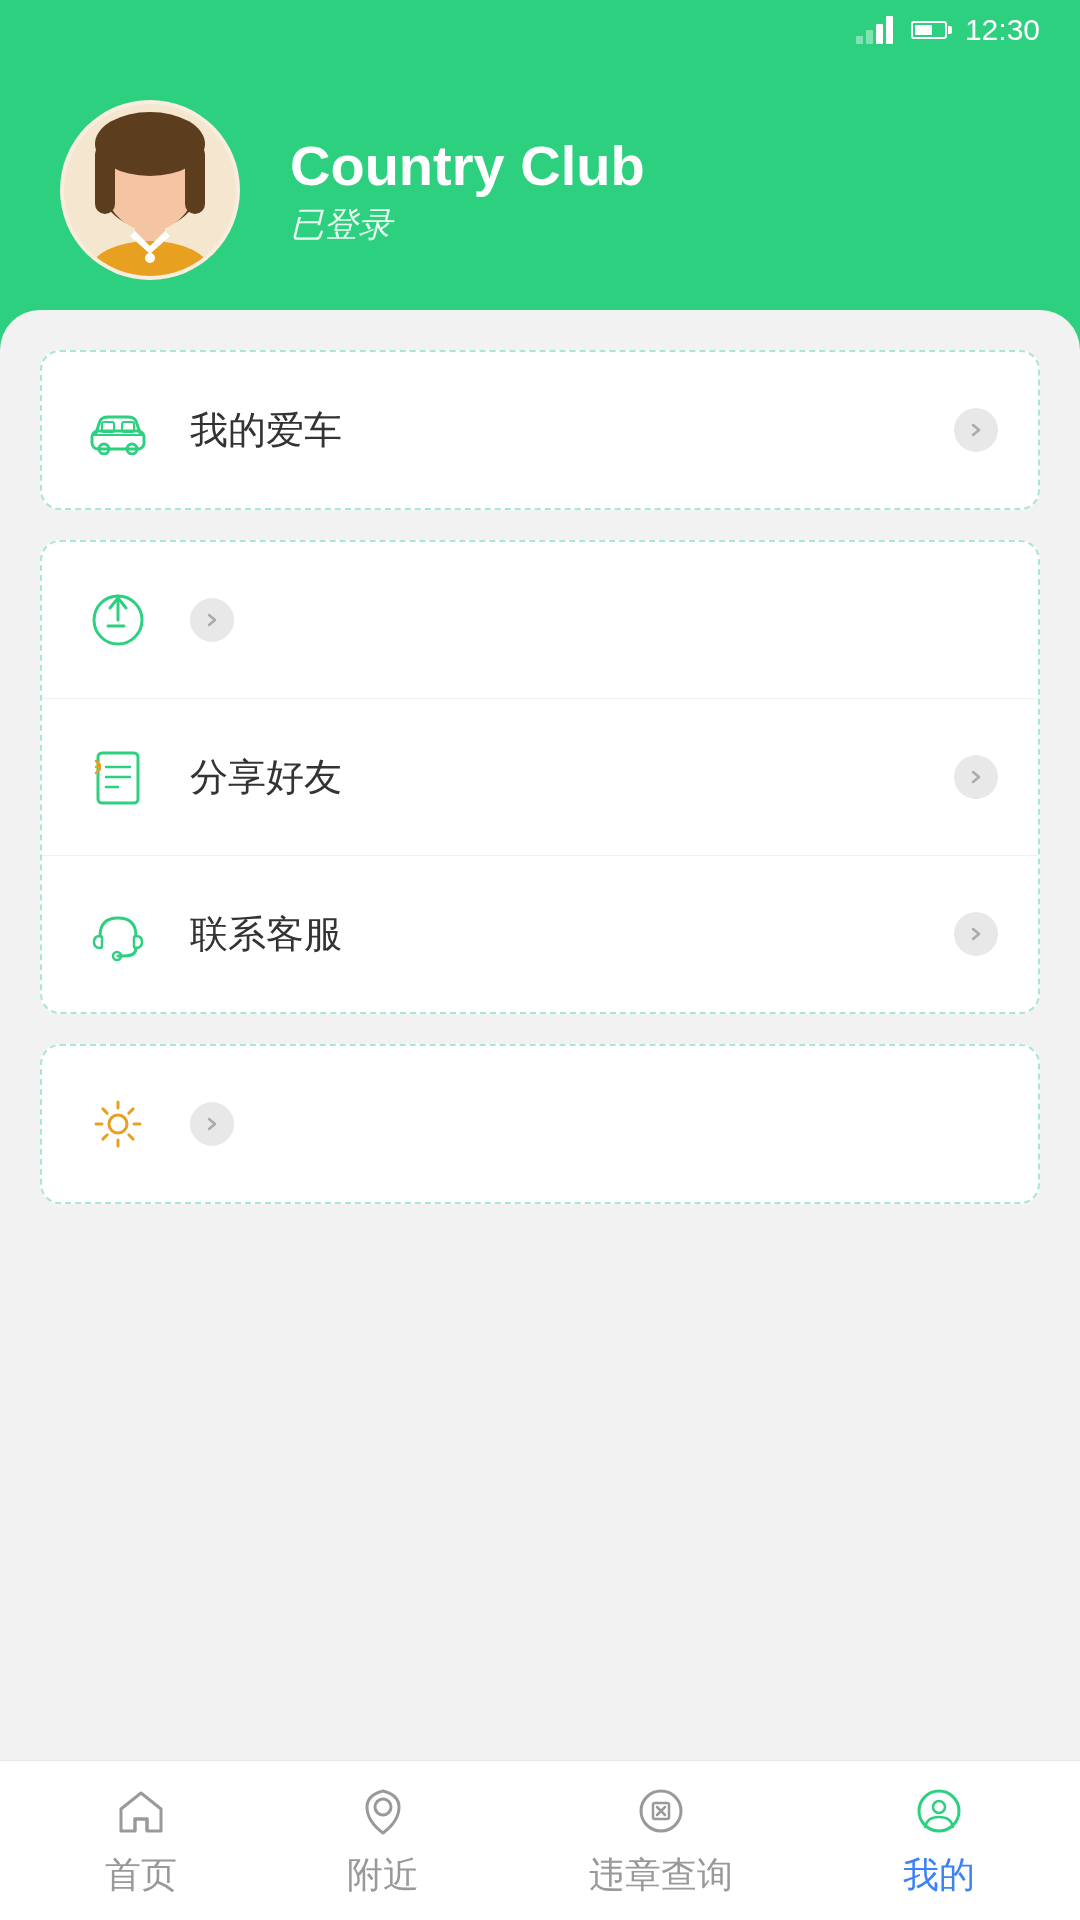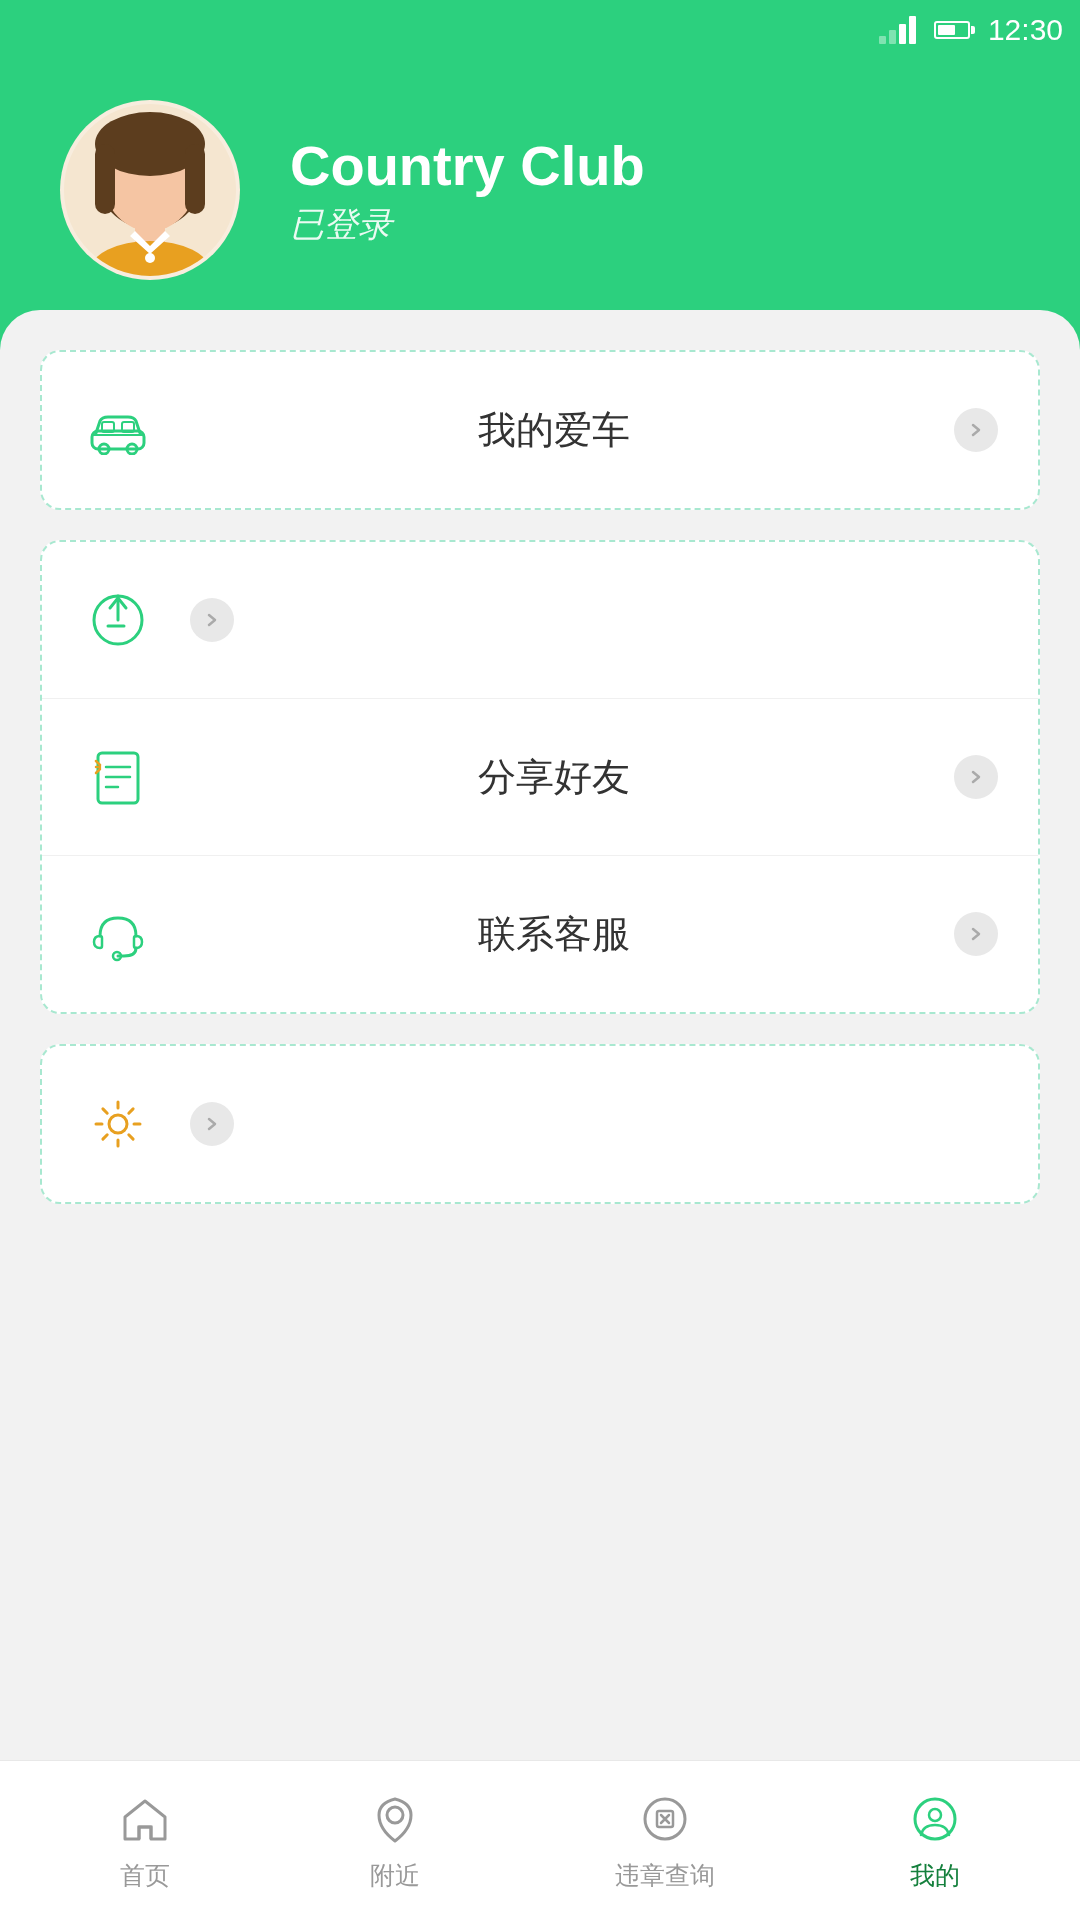--- a/index.html
+++ b/index.html
@@ -18,21 +18,21 @@
     .status-bar {
       position: absolute;
       top: 0;
       left: 0;
       right: 0;
       height: 60px;
       background: #2cd07e;
       display: flex;
       align-items: center;
       justify-content: flex-end;
-      padding: 0 17px;
+      padding: 0 40px;
       z-index: 10;
     }
     .status-bar-right {
       display: flex;
       align-items: center;
       gap: 18px;
     }
     .signal-icon {
       display: flex;
       align-items: flex-end;
@@ -147,21 +147,20 @@
       flex-direction: column;
       gap: 30px;
     }
 
     
     .menu-group {
       background: white;
       border-radius: 20px;
       border: 2px dashed #a8e8d0;
       overflow: hidden;
-      text-align: center;
     }
 
     .menu-item {
       display: flex;
       align-items: center;
       padding: 42px 40px;
       gap: 36px;
       border-bottom: 1px solid #f0f0f0;
       cursor: pointer;
     }
@@ -226,26 +225,26 @@
 
     .nav-icon {
       width: 60px;
       height: 60px;
       display: flex;
       align-items: center;
       justify-content: center;
     }
 
     .nav-label {
-      font-size: 25px;
+      font-size: 36px;
       color: #999;
     }
 
     .nav-label.active {
-      color: #15803d;
+      color: #3b82f6;
     }
   </style>
 </head>
 <body>
 
 <div class="status-bar">
   <div class="status-bar-right">
     <div class="signal-icon">
       <span></span>
         <span></span>

